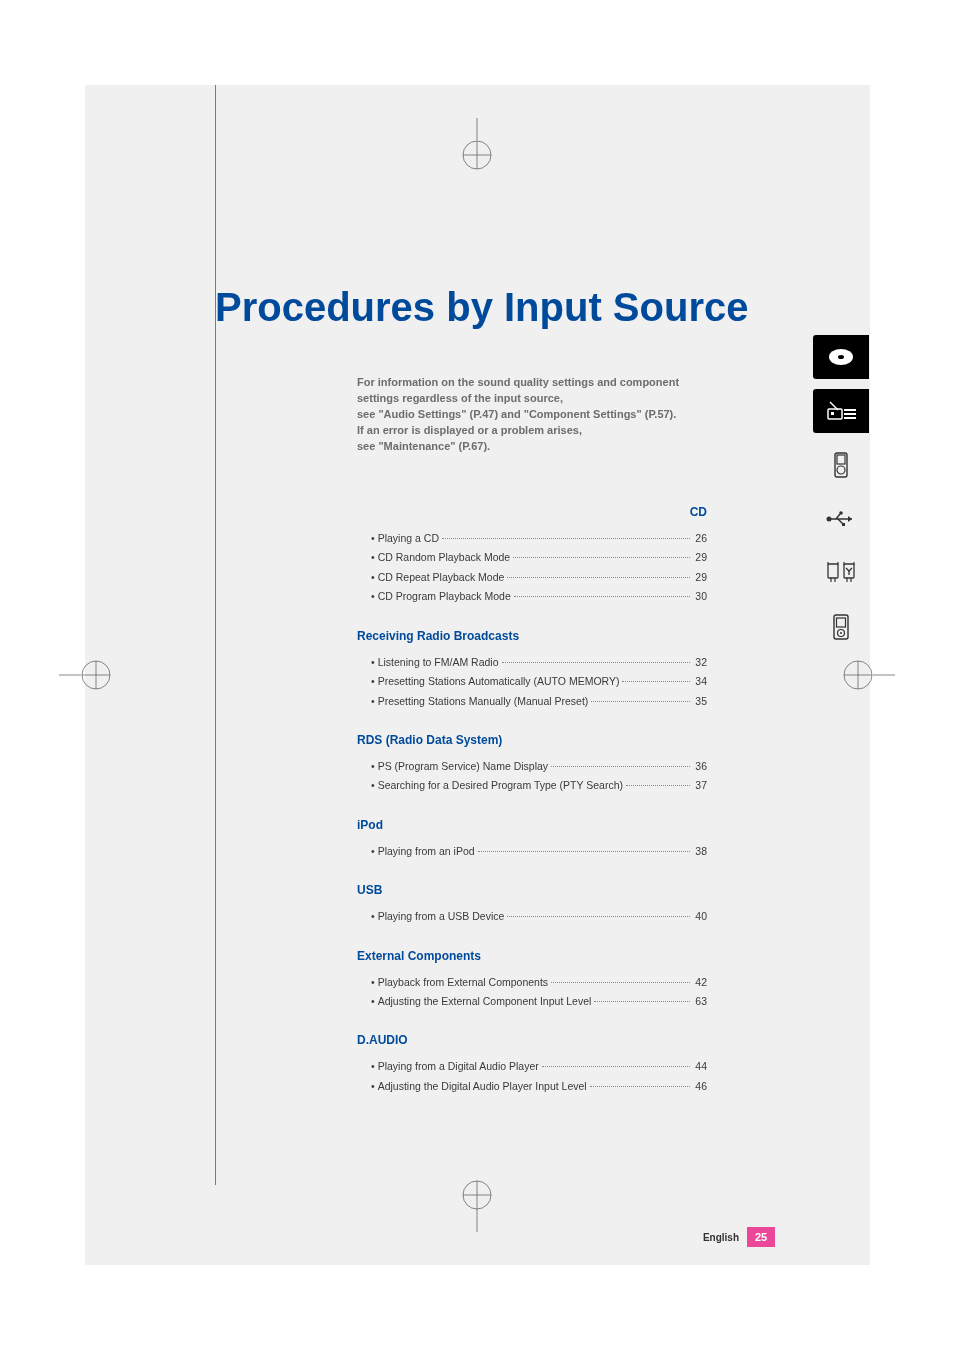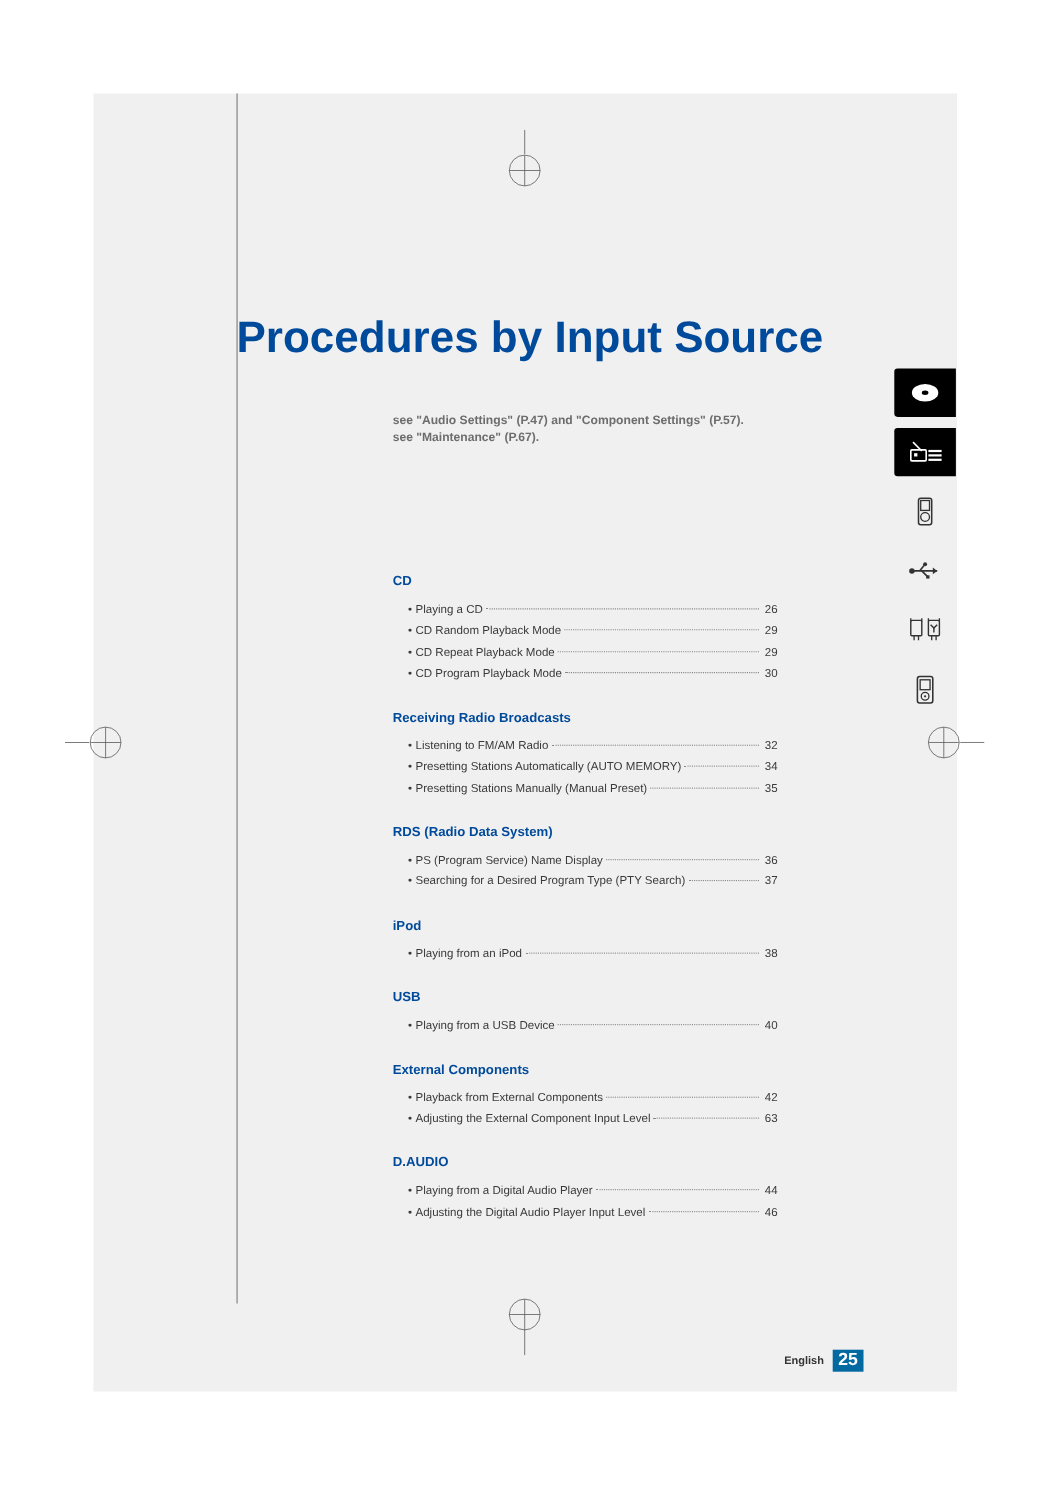--- a/index.html
+++ b/index.html
@@ -10,29 +10,29 @@
   .regmark-left { position: absolute; left: 85px; top: 50%; transform: translate(-50%,-50%) rotate(-90deg); }
   .regmark-right { position: absolute; right: 85px; top: 50%; transform: translate(50%,-50%) rotate(90deg); }
   .regmark svg { display: block; }
   .inner { position: absolute; left: 85px; top: 85px; width: 785px; height: 1180px; }
   .margin-rule { position: absolute; left: 130px; top: 0; width: 0; height: 1100px; border-left: 0.6px solid #7a7a7a; }
   .title { position: absolute; left: 130px; top: 200px; font-size: 40px; font-weight: 800; color: #004a9b; }
   .intro { position: absolute; left: 272px; top: 290px; width: 335px; font-size: 11px; font-weight: 700; color: #6d6d6d; line-height: 1.45; }
   .intro p { margin-bottom: 0; }
   .toc { position: absolute; left: 272px; top: 420px; width: 350px; }
   .section-head { font-size: 12px; font-weight: 700; color: #004a9b; margin-top: 22px; margin-bottom: 10px; }
-  .section-head.first { margin-top: 16px; }
+  .section-head.first { margin-top: 0; text-align: right; }
   .toc-row { display: flex; align-items: baseline; font-size: 10.5px; color: #3a3a3a; line-height: 1.85; padding-left: 14px; }
   .toc-bullet { margin-right: 3px; }
   .toc-label { white-space: nowrap; }
   .toc-dots { flex: 1; border-bottom: 1px dotted #888; margin: 0 5px 3px 3px; height: 1px; position: relative; top: -3px; }
   .toc-page { white-space: nowrap; text-align: right; }
-  .footer { position: absolute; right: 85px; bottom: 18px; display: flex; align-items: center; font-size: 10px; color: #333; font-weight: 700; }
+  .footer { position: absolute; right: 95px; bottom: 18px; display: flex; align-items: center; font-size: 10px; color: #333; font-weight: 700; }
   .footer .eng { margin-right: 8px; }
-  .footer .pagebox { background: #0369a1; color: #fff; width: 28px; height: 20px; display: flex; align-items: center; justify-content: center; font-size: 16px; }
+  .footer .pagebox { background: #ec4899; color: #fff; width: 28px; height: 20px; display: flex; align-items: center; justify-content: center; font-size: 11px; }
   .tabs { position: absolute; right: -3px; top: 250px; width: 60px; }
   .tab { width: 56px; height: 44px; margin-bottom: 10px; border-radius: 3px 0 0 3px; display: flex; align-items: center; justify-content: center; }
   .tab.selected { background: #000; }
   .tab.unselected { background: transparent; }
   .tab svg { display: block; }
 </style>
 </head>
 <body>
 
 <div class="page-area"></div>
@@ -68,21 +68,23 @@
       <line x1="3" y1="37" x2="31" y2="37" stroke="#555" stroke-width="0.7"></line>
     </svg>
 </div>
 
 <div class="inner">
   <div class="margin-rule"></div>
 
   <h1 class="title">Procedures by Input Source</h1>
 
   <div class="intro">
+    <p>For information on the sound quality settings and component settings regardless of the input source,</p>
     <p>see "Audio Settings" (P.47) and "Component Settings" (P.57).</p>
+    <p>If an error is displayed or a problem arises,</p>
     <p>see "Maintenance" (P.67).</p>
   </div>
 
   <div class="toc">
 
     <div class="section-head first">CD</div>
     <div class="toc-row">
         <span class="toc-bullet">•</span>
         <span class="toc-label">Playing a CD</span>
         <span class="toc-dots"></span>

